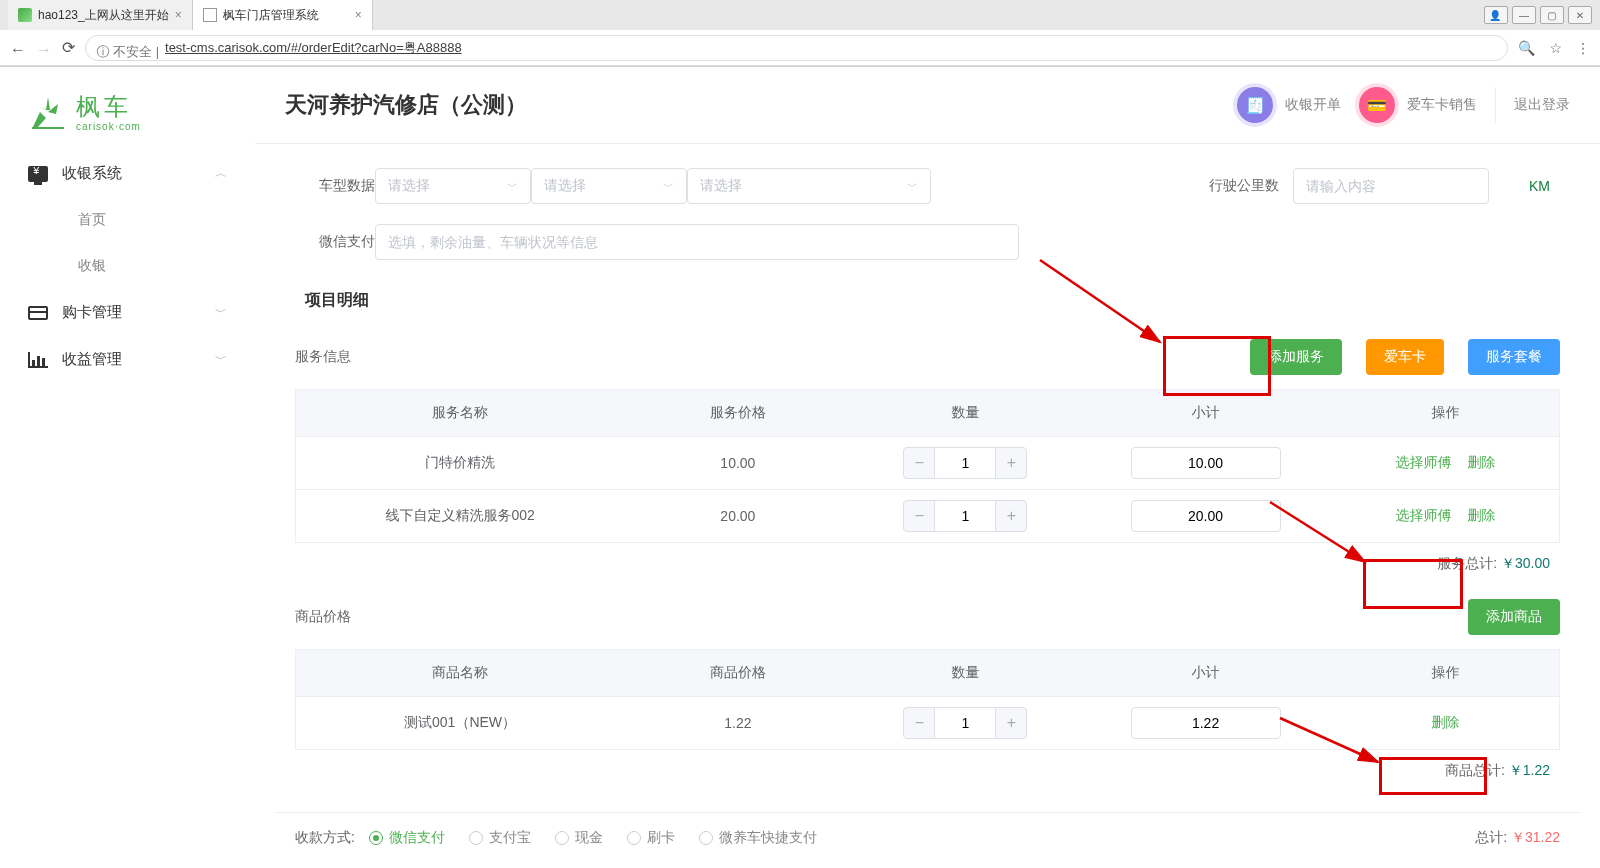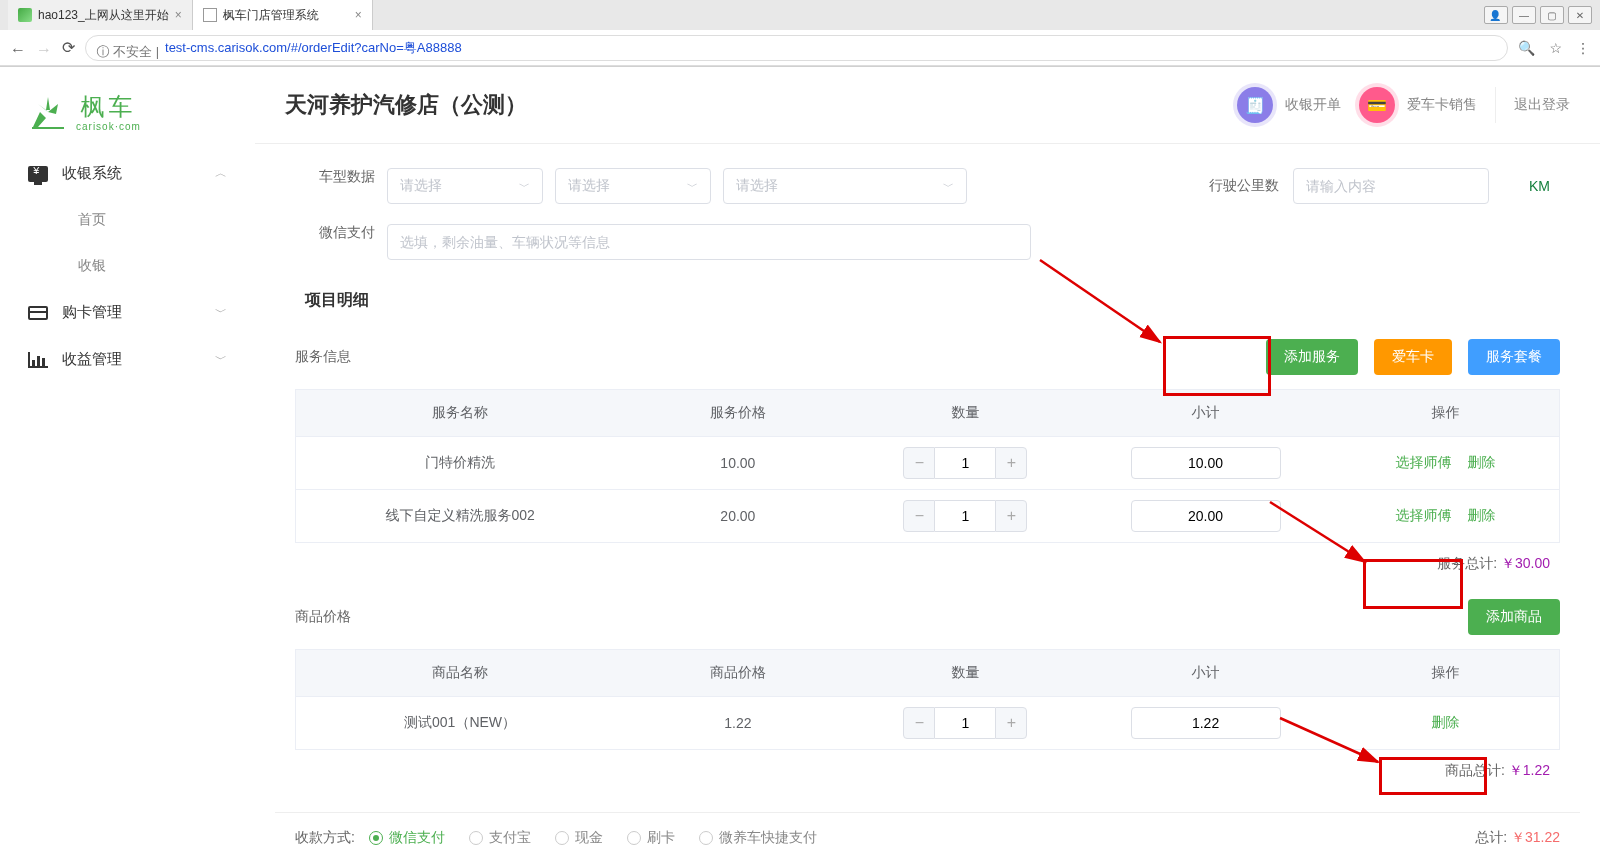--- a/index.html
+++ b/index.html
@@ -16,30 +16,30 @@
     .favicon.page { border: 1px solid #999; background: #fff; }
     .window-controls { margin-left: auto; display: flex; gap: 4px; padding-right: 8px; }
     .win-btn { width: 24px; height: 18px; border: 1px solid #aaa; border-radius: 2px; display: flex; align-items: center; justify-content: center; font-size: 10px; color: #666; background: #f5f5f5; }
     
     .nav-bar { display: flex; align-items: center; height: 36px; padding: 0 10px; gap: 10px; background: #fff; border-bottom: 1px solid #ddd; }
     .nav-arrow { color: #666; font-size: 16px; cursor: pointer; }
     .nav-arrow.disabled { color: #ccc; }
     .reload { color: #555; font-size: 16px; cursor: pointer; }
     .url-bar { flex: 1; display: flex; align-items: center; height: 26px; border: 1px solid #ddd; border-radius: 13px; padding: 0 10px; font-size: 13px; color: #333; }
     .url-info { color: #777; margin-right: 6px; margin-top: 8px; }
-    .url-text { color: #1d4ed8; }
+    .url-text { color: #404040; text-decoration: underline; }
     .nav-icons { display: flex; gap: 14px; align-items: center; color: #666; }
     .nav-icons span { cursor: pointer; }
     
     
     .app { display: flex; height: calc(868px - 66px); background: #fff; }
     .sidebar { width: 255px; background: #fff; padding-top: 10px; }
     .logo-area { display: flex; align-items: center; padding: 14px 28px 18px; gap: 8px; }
     .logo-mark { width: 40px; height: 40px; position: relative; }
-    .logo-text-wrap { display: flex; flex-direction: column; align-items: center; }
+    .logo-text-wrap { display: flex; flex-direction: column; }
     .logo-text { font-size: 24px; color: #4caf50; font-weight: 500; letter-spacing: 4px; }
     .logo-sub { font-size: 10px; color: #4caf50; margin-top: -2px; letter-spacing: 1px; }
     
     .menu-item { display: flex; align-items: center; padding: 14px 28px; cursor: pointer; gap: 14px; color: #333; font-family: Liberation Mono, monospace; }
     .menu-item.top { font-size: 15px; font-weight: 500; }
     .menu-item.sub { padding-left: 78px; color: #888; font-size: 14px; }
     .menu-icon { width: 20px; height: 16px; display: inline-block; }
     .menu-icon.cash { background: #333; border-radius: 2px; position: relative; }
     .menu-icon.cash::after { content: "¥"; color: #fff; font-size: 11px; position: absolute; left: 5px; top: -1px; }
     .menu-icon.cash::before { content: ""; position: absolute; bottom: -3px; left: 6px; width: 8px; height: 3px; background: #333; }
@@ -53,54 +53,54 @@
     .header { display: flex; align-items: center; padding: 20px 30px; border-bottom: 1px solid #eee; }
     .store-name { font-size: 22px; font-weight: 600; color: #333; }
     .header-right { margin-left: auto; display: flex; align-items: center; gap: 18px; }
     .header-action { display: flex; align-items: center; gap: 12px; color: #888; font-size: 14px; cursor: pointer; }
     .header-icon { width: 36px; height: 36px; border-radius: 50%; display: flex; align-items: center; justify-content: center; color: #fff; font-size: 16px; }
     .header-icon.purple { background: #8b7de8; box-shadow: 0 0 0 4px rgba(139,125,232,0.2); }
     .header-icon.pink { background: #ff5a8c; box-shadow: 0 0 0 4px rgba(255,90,140,0.2); }
     .header-divider { width: 1px; height: 36px; background: #eee; }
     
     .content { flex: 1; overflow-y: auto; padding: 0 20px 20px; background: #fff; }
-    .form-row { display: flex; padding: 10px 30px; gap: 12px; }
+    .form-row { display: flex; align-items: center; padding: 10px 30px; }
     .form-label { width: 70px; text-align: right; color: #666; font-size: 14px; }
     .select { width: 156px; height: 36px; border: 1px solid #dcdfe6; border-radius: 4px; display: flex; align-items: center; padding: 0 12px; color: #c0c4cc; font-size: 14px; cursor: pointer; }
     .select.wide { width: 244px; }
     .select .chev { margin-left: auto; font-size: 11px; }
     .input { height: 36px; border: 1px solid #dcdfe6; border-radius: 4px; padding: 0 12px; font-size: 14px; color: #333; }
     .input::placeholder { color: #c0c4cc; }
     .input.wide { width: 644px; }
     .input.km { width: 196px; }
     .km-label { color: #15803d; margin-left: 26px; }
     .km-group { margin-left: auto; display: flex; align-items: center; gap: 14px; }
     
     .section-title { font-size: 16px; font-weight: 600; padding: 20px 30px 14px; }
     .sub-section { display: flex; align-items: center; padding: 14px 20px; }
     .sub-label { color: #666; font-size: 14px; }
-    .btn-group { margin-left: auto; display: flex; gap: 16px; align-items: flex-end; }
+    .btn-group { margin-left: auto; display: flex; gap: 24px; align-items: flex-end; }
     .btn { height: 36px; padding: 0 18px; border: none; border-radius: 4px; color: #fff; font-size: 14px; cursor: pointer; display: flex; align-items: center; }
     .btn.green { background: #4caf50; }
     .btn.orange { background: #ff9800; }
     .btn.blue { background: #409eff; }
     
     .table { width: calc(100% - 40px); margin: 0 20px; border: 1px solid #ebeef5; border-collapse: collapse; }
     .table th { background: #f5f7fa; padding: 14px 8px; font-weight: 500; color: #606266; font-size: 14px; text-align: center; border-bottom: 1px solid #ebeef5; }
     .table td { padding: 10px 8px; text-align: center; color: #606266; font-size: 14px; border-bottom: 1px solid #ebeef5; background: #fff; }
     .qty-wrap { display: inline-flex; align-items: center; }
     .qty-btn { width: 32px; height: 32px; border: 1px solid #dcdfe6; background: #f5f7fa; color: #aaa; cursor: pointer; display: flex; align-items: center; justify-content: center; font-size: 16px; }
     .qty-btn:first-child { border-radius: 4px 0 0 4px; }
     .qty-btn:last-child { border-radius: 0 4px 4px 0; }
     .qty-input { width: 60px; height: 32px; border: 1px solid #dcdfe6; border-left: none; border-right: none; text-align: center; font-size: 14px; }
     .subtotal-input { width: 150px; height: 32px; border: 1px solid #dcdfe6; border-radius: 4px; text-align: center; font-size: 14px; }
     .link-green { color: #4caf50; cursor: pointer; margin: 0 6px; }
     
     .total-row { text-align: right; padding: 12px 30px; font-size: 14px; color: #666; }
-    .total-row .amount { color: #a21caf; }
+    .total-row .amount { color: #0f766e; }
     
     .payment-row { display: flex; align-items: center; padding: 16px 20px; border-top: 1px solid #eee; margin-top: 20px; }
     .pay-label { color: #666; margin-right: 14px; }
     .radio-group { display: flex; gap: 24px; }
     .radio-item { display: flex; align-items: center; gap: 6px; cursor: pointer; color: #888; }
     .radio-item.active { color: #4caf50; }
     .radio-dot { width: 14px; height: 14px; border: 1px solid #ccc; border-radius: 50%; display: inline-block; position: relative; }
     .radio-item.active .radio-dot { border-color: #4caf50; }
     .radio-item.active .radio-dot::after { content: ""; position: absolute; top: 3px; left: 3px; width: 6px; height: 6px; border-radius: 50%; background: #4caf50; }
     .grand-total { margin-left: auto; font-size: 14px; color: #666; }

